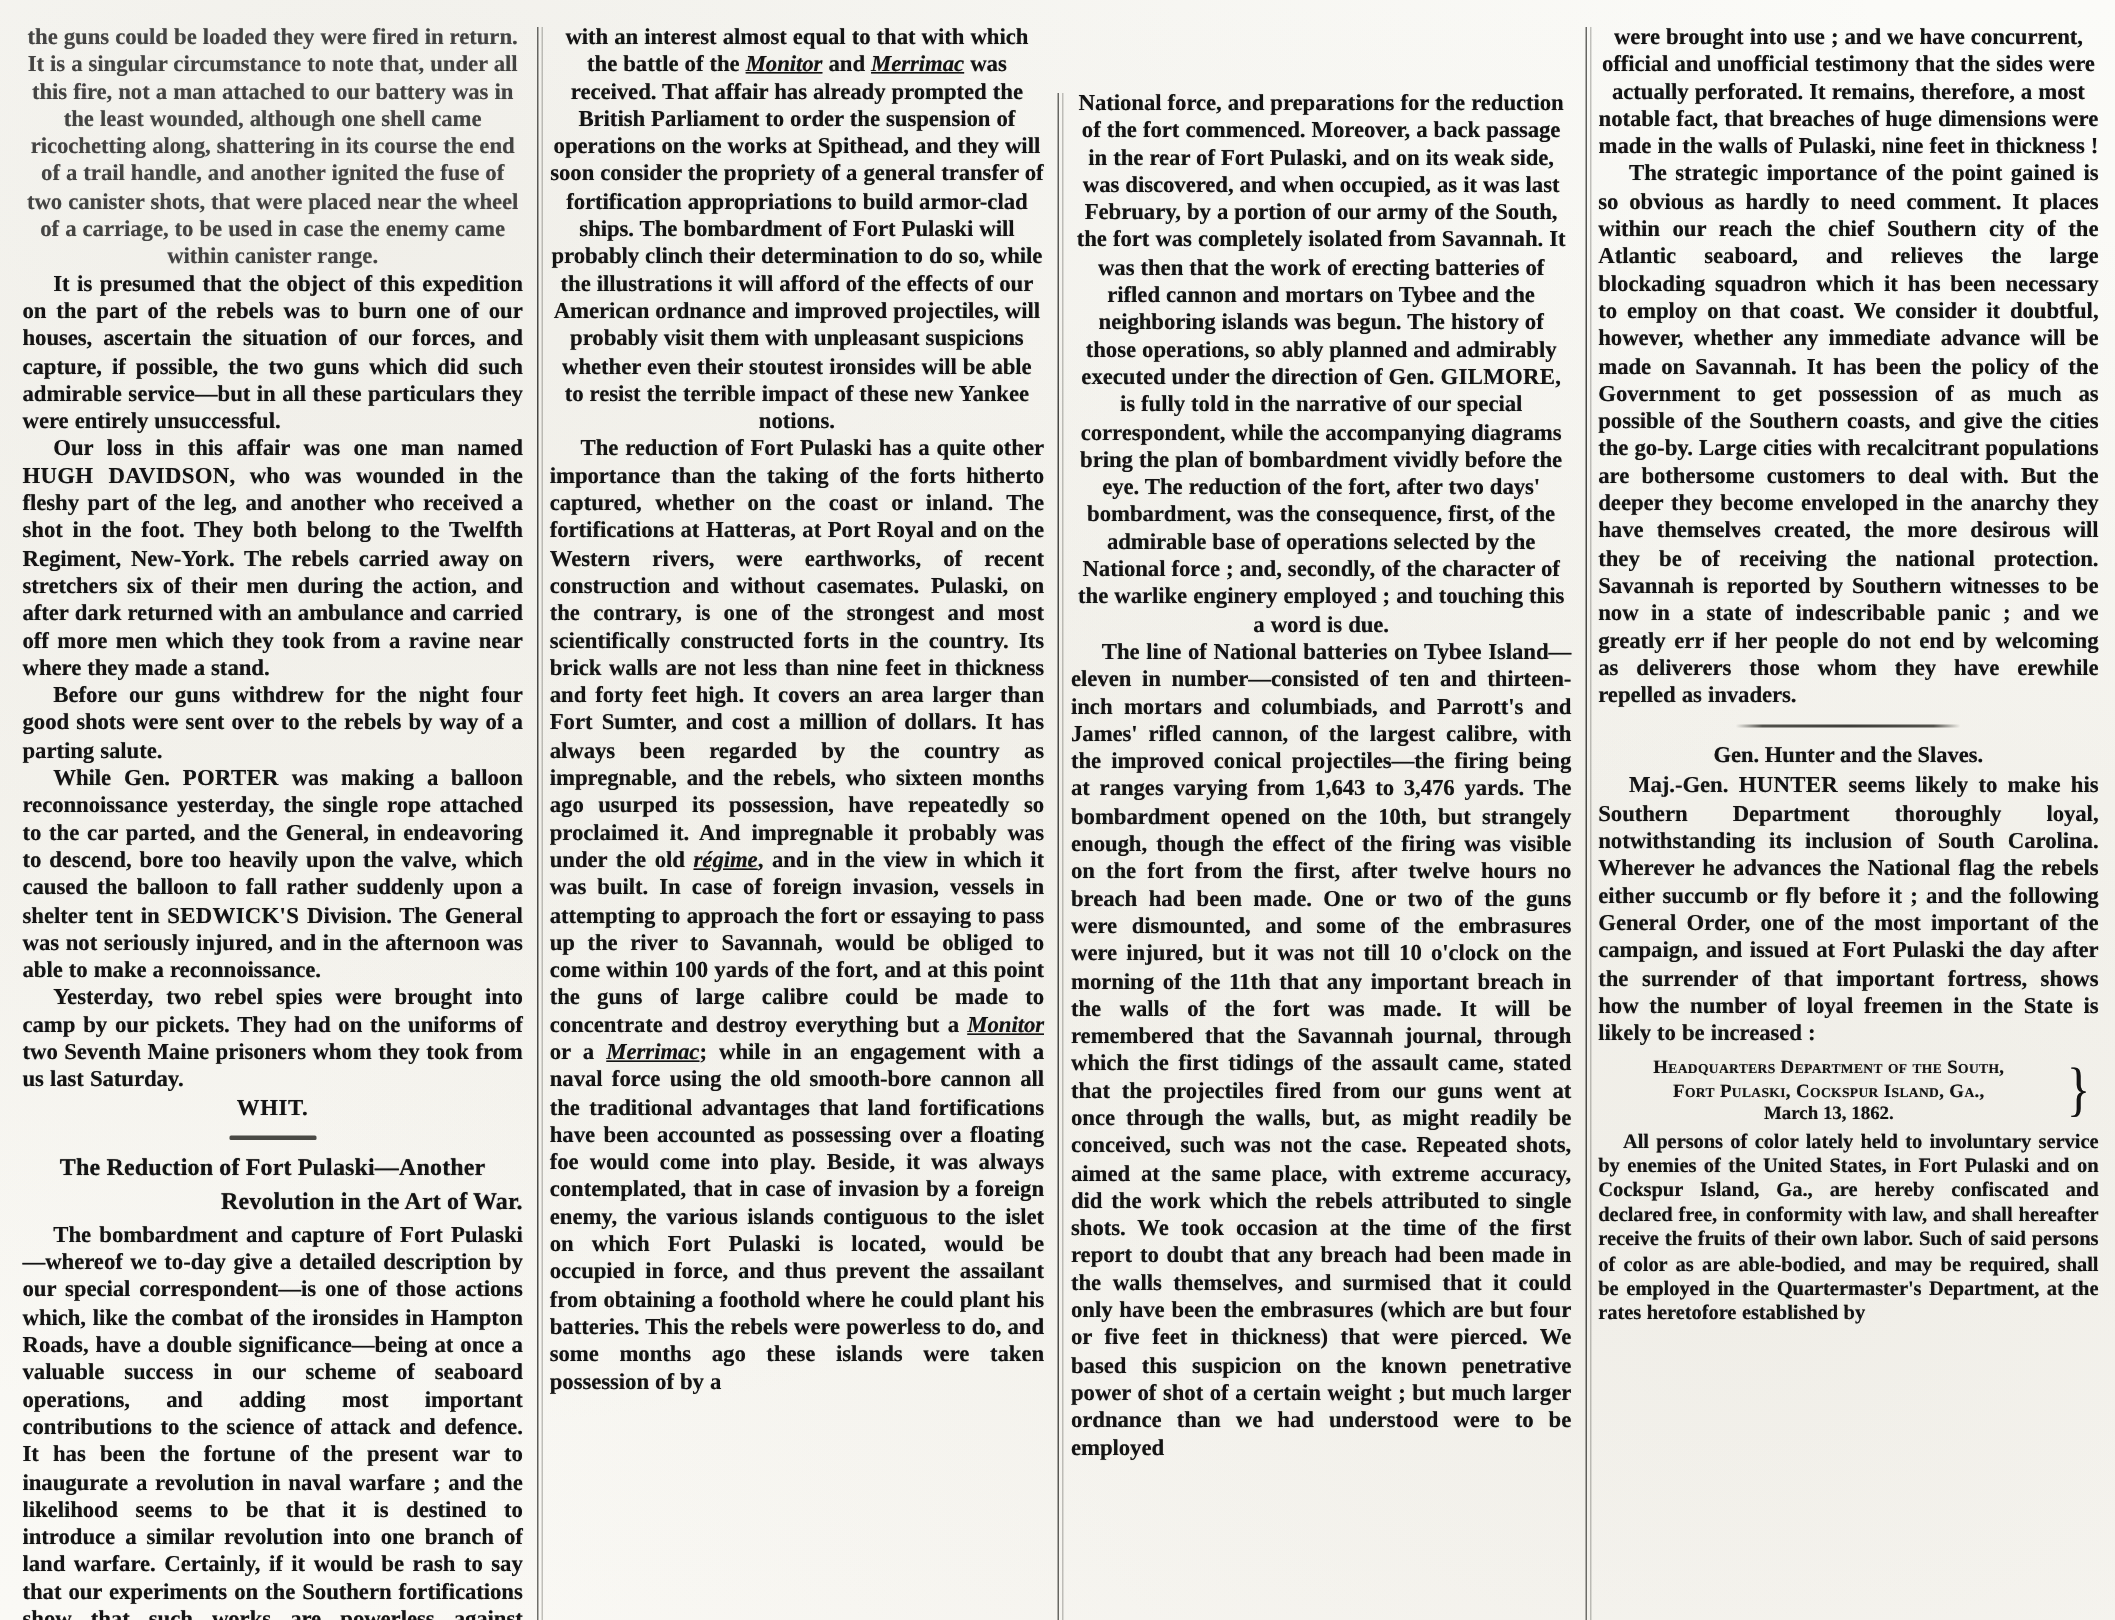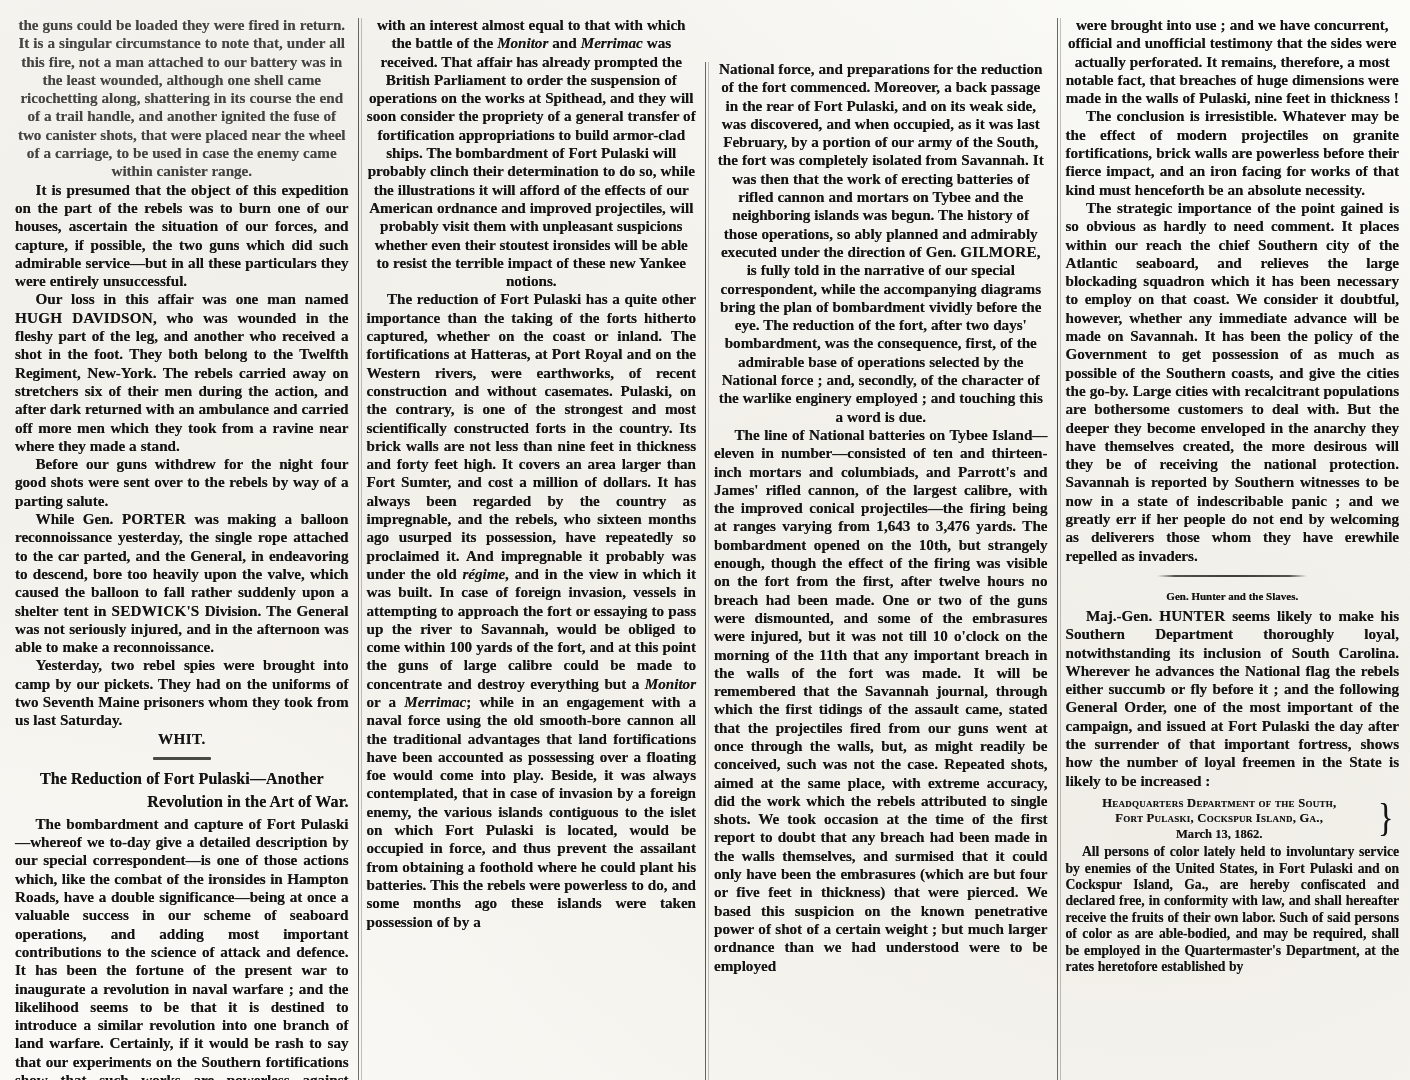--- a/index.html
+++ b/index.html
@@ -68,35 +68,35 @@
     font-size:16px;
     line-height:23px;
     text-align:center;
     font-weight:700;
     letter-spacing:.1px;
     text-shadow:0 0 .6px rgba(15,15,15,.75);
   }
   h2.headline .l2{display:block;text-align:right;}
   h2.sub{
     margin:9px 0 1px;
-    font-size:11px;
+    font-size:15px;
     line-height:20px;
     text-align:center;
     font-weight:700;
     text-shadow:0 0 .5px rgba(15,15,15,.7);
   }
   .rule-dash{
     width:58px;height:3px;margin:9px auto 7px;
     background:#2b2b27;opacity:.85;
     border-radius:1px;
   }
   .rule-dash.w2{width:150px;height:2px;margin:10px auto 6px;
     background:linear-gradient(90deg,transparent,#35352f 12%,#1e1e1a 50%,#35352f 88%,transparent);}
   .signoff{text-align:right;font-weight:700;letter-spacing:.4px;}
-  em{font-style:italic;}
+  em{font-style:italic;text-decoration:underline;}
   .sc{font-variant:small-caps;letter-spacing:.2px;}
 
   
   .dateline{
     position:relative;
     margin:6px 0 2px 0;
     padding-right:26px;
     font-size:12.6px;line-height:15.4px;
     text-align:center;
     font-weight:700;
@@ -142,21 +142,20 @@
     <p class="ink"><span>The reduction of Fort Pulaski has a quite other importance than the taking of the forts hitherto captured, whether on the coast or inland. The fortifications at Hatteras, at Port Royal and on the Western rivers, were earthworks, of recent construction and without casemates. Pulaski, on the contrary, is one of the strongest and most scientifically constructed forts in the country. Its brick walls are not less than nine feet in thickness and forty feet high. It covers an area larger than Fort Sumter, and cost a million of dollars. It has always been regarded by the country as impregnable, and the rebels, who sixteen months ago usurped its possession, have repeatedly so proclaimed it. And impregnable it probably was under the old </span><em>régime</em><span>, and in the view in which it was built. In case of foreign invasion, vessels in attempting to approach the fort or essaying to pass up the river to Savannah, would be obliged to come within 100 yards of the fort, and at this point the guns of large calibre could be made to concentrate and destroy everything but a </span><em>Monitor</em><span> or a </span><em>Merrimac</em><span>; while in an engagement with a naval force using the old smooth-bore cannon all the traditional advantages that land fortifications have been accounted as possessing over a floating foe would come into play. Beside, it was always contemplated, that in case of invasion by a foreign enemy, the various islands contiguous to the islet on which Fort Pulaski is located, would be occupied in force, and thus prevent the assailant from obtaining a foothold where he could plant his batteries. This the rebels were powerless to do, and some months ago these islands were taken possession of by a</span></p>
   </div>
 
   <div class="col c3">
     <p class="ink noindent"><span>National force, and preparations for the reduction of the fort commenced. Moreover, a back passage in the rear of Fort Pulaski, and on its weak side, was discovered, and when occupied, as it was last February, by a portion of our army of the South, the fort was completely isolated from Savannah. It was then that the work of erecting batteries of rifled cannon and mortars on Tybee and the neighboring islands was begun. The history of those operations, so ably planned and admirably executed under the direction of Gen. </span><span class="sc">GILMORE</span><span>, is fully told in the narrative of our special correspondent, while the accompanying diagrams bring the plan of bombardment vividly before the eye. The reduction of the fort, after two days' bombardment, was the consequence, first, of the admirable base of operations selected by the National force ; and, secondly, of the character of the warlike enginery employed ; and touching this a word is due.</span></p>
     <p class="ink">The line of National batteries on Tybee Island—eleven in number—consisted of ten and thirteen-inch mortars and columbiads, and Parrott's and James' rifled cannon, of the largest calibre, with the improved conical projectiles—the firing being at ranges varying from 1,643 to 3,476 yards. The bombardment opened on the 10th, but strangely enough, though the effect of the firing was visible on the fort from the first, after twelve hours no breach had been made. One or two of the guns were dismounted, and some of the embrasures were injured, but it was not till 10 o'clock on the morning of the 11th that any important breach in the walls of the fort was made. It will be remembered that the Savannah journal, through which the first tidings of the assault came, stated that the projectiles fired from our guns went at once through the walls, but, as might readily be conceived, such was not the case. Repeated shots, aimed at the same place, with extreme accuracy, did the work which the rebels attributed to single shots. We took occasion at the time of the first report to doubt that any breach had been made in the walls themselves, and surmised that it could only have been the embrasures (which are but four or five feet in thickness) that were pierced. We based this suspicion on the known penetrative power of shot of a certain weight ; but much larger ordnance than we had understood were to be employed</p>
   </div>
 
   <div class="col c4">
     <p class="ink noindent">were brought into use ; and we have concurrent, official and unofficial testimony that the sides were actually perforated. It remains, therefore, a most notable fact, that breaches of huge dimensions were made in the walls of Pulaski, nine feet in thickness !</p>
-    <p class="ink">The conclusion is irresistible. Whatever may be the effect of modern projectiles on granite fortifications, brick walls are powerless before their fierce impact, and an iron facing for works of that kind must henceforth be an absolute necessity.</p>
     <p class="ink">The strategic importance of the point gained is so obvious as hardly to need comment. It places within our reach the chief Southern city of the Atlantic seaboard, and relieves the large blockading squadron which it has been necessary to employ on that coast. We consider it doubtful, however, whether any immediate advance will be made on Savannah. It has been the policy of the Government to get possession of as much as possible of the Southern coasts, and give the cities the go-by. Large cities with recalcitrant populations are bothersome customers to deal with. But the deeper they become enveloped in the anarchy they have themselves created, the more desirous will they be of receiving the national protection. Savannah is reported by Southern witnesses to be now in a state of indescribable panic ; and we greatly err if her people do not end by welcoming as deliverers those whom they have erewhile repelled as invaders.</p>
 
     <div class="rule-dash w2"></div>
 
     <h2 class="sub">Gen. Hunter and the Slaves.</h2>
 
     <p class="ink"><span>Maj.-Gen. </span><span class="sc">HUNTER</span><span> seems likely to make his Southern Department thoroughly loyal, notwithstanding its inclusion of South Carolina. Wherever he advances the National flag the rebels either succumb or fly before it ; and the following General Order, one of the most important of the campaign, and issued at Fort Pulaski the day after the surrender of that important fortress, shows how the number of loyal freemen in the State is likely to be increased :</span></p>
 
     <div class="dateline ink">
       <span class="brace">}</span>

